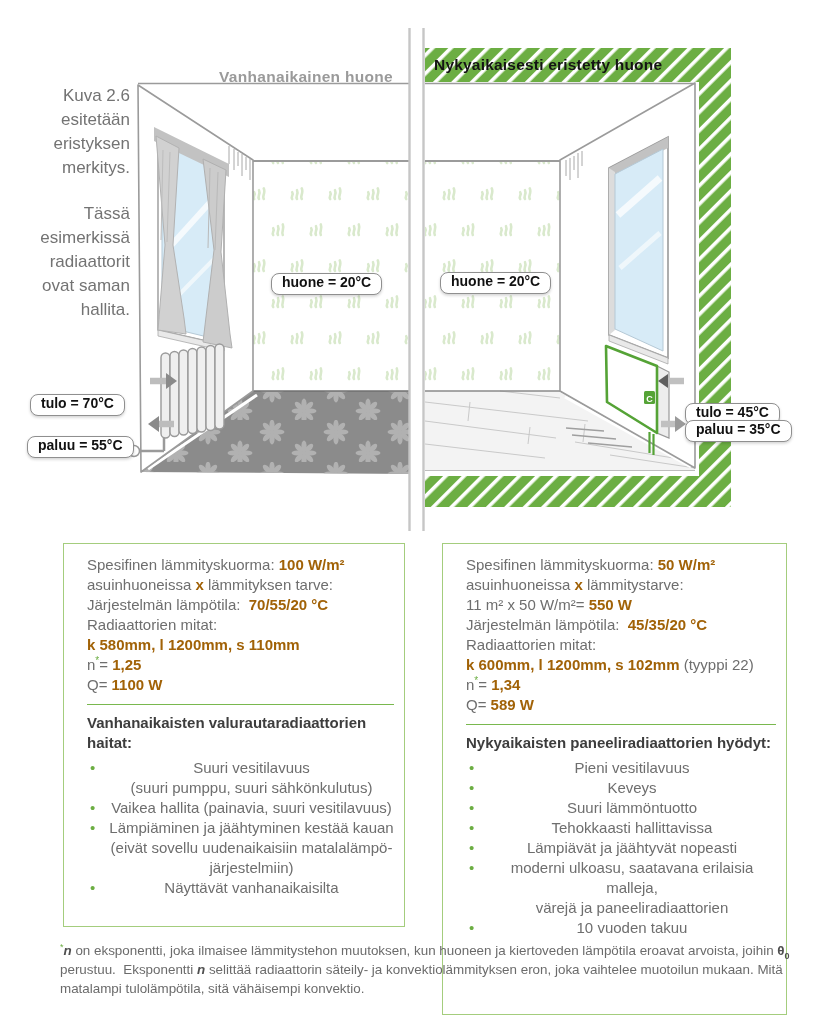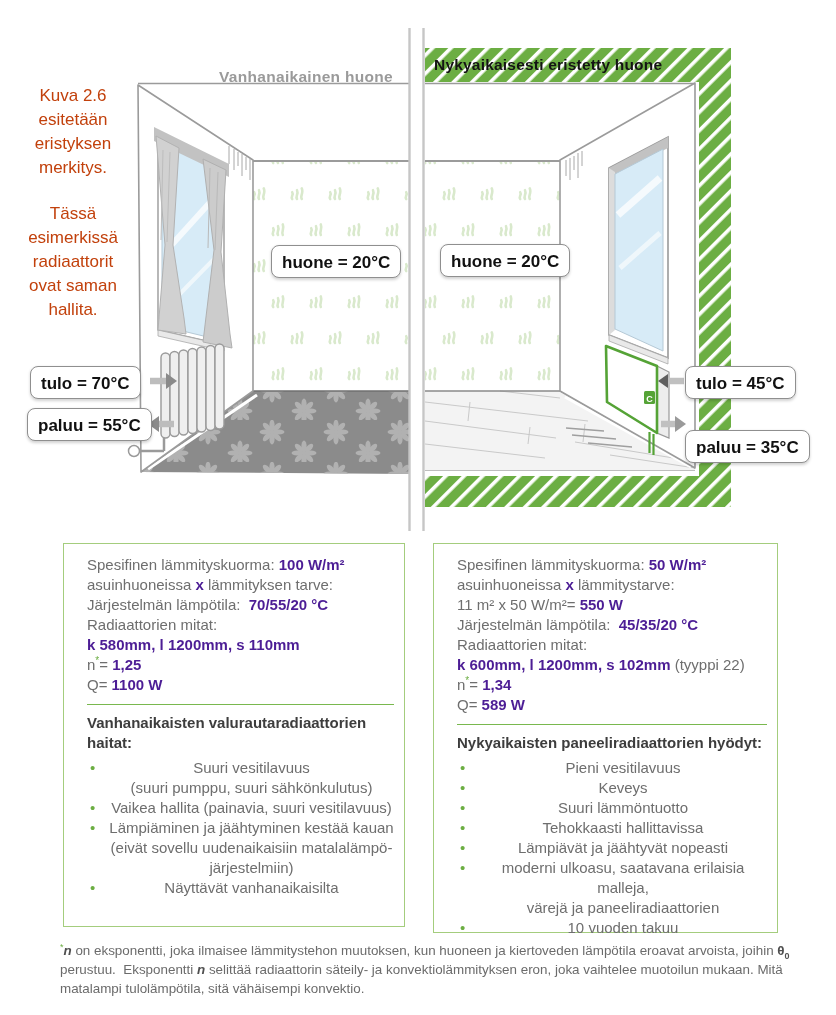--- a/index.html
+++ b/index.html
@@ -2,42 +2,42 @@
 <html><head>
 <meta charset="utf-8">
 <style>
   html,body{margin:0;padding:0;background:#fff;}
   #page{position:relative;width:836px;height:1015px;background:#fff;overflow:hidden;
         font-family:"Liberation Sans",sans-serif;}
   svg{display:block;}
   .abs{position:absolute;}
 
   
-  .caption{left:16px;top:84px;width:114px;text-align:center;font-size:17px;
-           line-height:24px;color:#c2410c;}
+  .caption{left:16px;top:84px;width:114px;text-align:right;font-size:17px;
+           line-height:24px;color:#737373;}
   .cap-line.gap{height:22px;}
 
   
   .title-left{left:138px;top:68px;width:255px;text-align:right;font-size:15.5px;
               font-weight:700;color:#9a9a9a;letter-spacing:.3px;}
   .title-right{left:434px;top:56px;width:296px;font-size:15.5px;font-weight:700;
                color:#141414;letter-spacing:.2px;}
 
   
   .plabel{background:#fff;border:1.6px solid #8f8f8f;border-radius:8px;
-          padding:7px 10px 4px;font-size:17px;font-weight:700;color:#111;
-          white-space:nowrap;box-shadow:0 1.5px 3px rgba(0,0,0,.18);}
+          padding:0 10px 4px;font-size:14px;font-weight:700;color:#111;
+          white-space:nowrap;box-shadow:0 1.5px 3px rgba(0,0,0,.18);margin-top:28px;}
 
   
   .infobox{border:1.5px solid #a4cd7d;background:#fff;box-sizing:border-box;
            padding:11px 8px 10px 23px;color:#6e6e6e;font-size:15px;}
   .infobox-left{left:63px;top:543px;width:342px;height:384px;}
-  .infobox-right{left:433px;top:543px;width:345px;height:390px;}
+  .infobox-right{left:442px;top:543px;width:345px;height:472px;}
   .spec-line{line-height:20px;white-space:nowrap;}
-  .b{font-weight:700;color:#4c1d95;}
+  .b{font-weight:700;color:#a16207;}
   .i{font-style:italic;}
   .g{color:#6cae43;}
   sup{font-size:67%;line-height:0;}
   sub{font-size:67%;line-height:0;}
   hr.gdiv{border:none;border-top:1.6px solid #79b84e;margin:9px 2px 8px 0;}
   .box-heading{font-weight:700;color:#3d3d3d;line-height:20px;}
   .box-heading.nowrap{white-space:nowrap;}
   ul.blist{list-style:none;margin:5px 0 0;padding:0;line-height:20px;}
   ul.blist li{position:relative;padding-left:20px;text-align:center;}
   ul.blist li::before{content:"\2022";position:absolute;left:3px;top:0;color:#6cae43;}
@@ -244,22 +244,22 @@
 
   <div class="abs title-left">Vanhanaikainen huone</div>
   <div class="abs title-right">Nykyaikaisesti eristetty huone</div>
 
   <div class="abs plabel" style="left:271px;top:245px">huone = 20°C</div>
   <div class="abs plabel" style="left:440px;top:244px">huone = 20°C</div>
 
   <div class="abs plabel" style="left:30px;top:366px">tulo = 70°C</div>
   <div class="abs plabel" style="left:27px;top:408px">paluu = 55°C</div>
 
-  <div class="abs plabel" style="left:685px;top:366px">tulo = 45°C</div>
-  <div class="abs plabel" style="left:685px;top:430px">paluu = 35°C</div>
+  <div class="abs plabel" style="left:685px;top:375px">tulo = 45°C</div>
+  <div class="abs plabel" style="left:685px;top:392px">paluu = 35°C</div>
 
   <div class="abs infobox infobox-left">
     <div>
         <div class="spec-line"><span>Spesifinen lämmityskuorma: </span><span class="b">100 W/m²</span></div>
         <div class="spec-line"><span>asuinhuoneissa </span><span class="b">x</span><span> lämmityksen tarve:</span></div>
         <div class="spec-line"><span>Järjestelmän lämpötila:&nbsp; </span><span class="b">70/55/20 °C</span></div>
         <div class="spec-line"><span>Radiaattorien mitat:</span></div>
         <div class="spec-line"><span class="b">k 580mm, l 1200mm, s 110mm</span></div>
         <div class="spec-line"><span>n</span><sup class="g">*</sup><span>= </span><span class="b">1,25</span></div>
         <div class="spec-line"><span>Q= </span><span class="b">1100 W</span></div>

